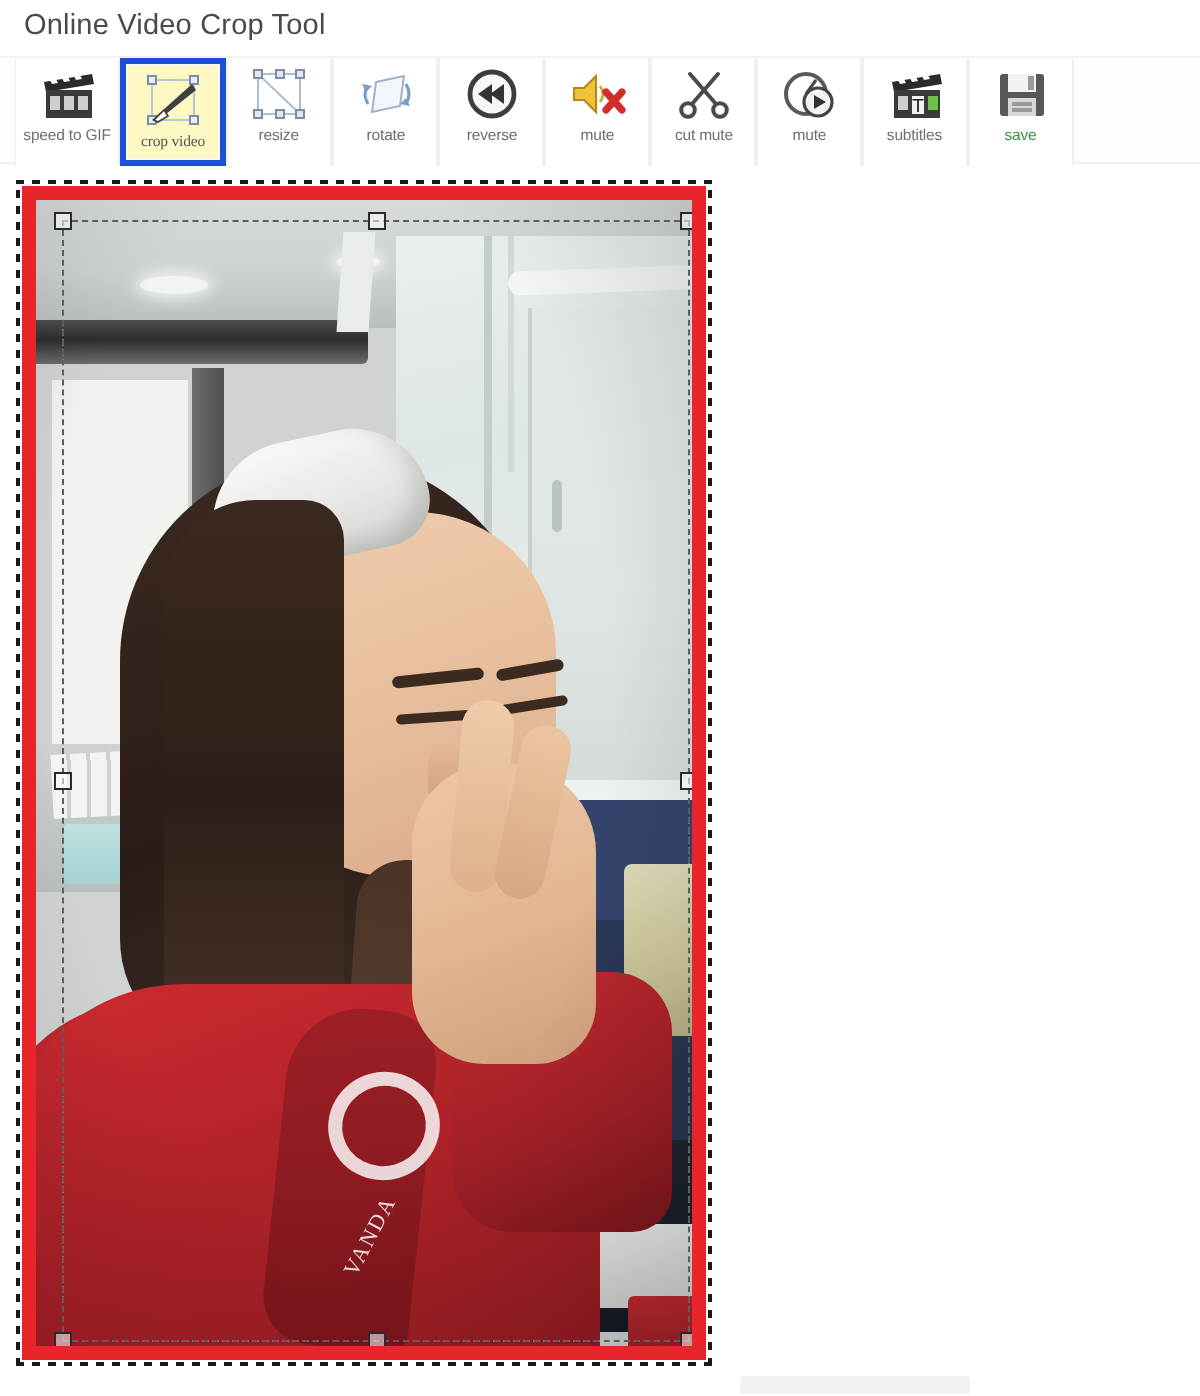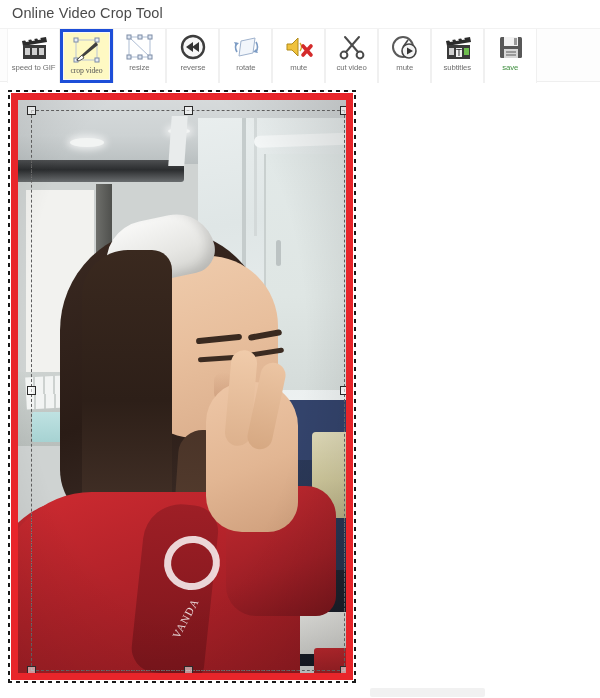--- a/index.html
+++ b/index.html
@@ -454,42 +454,42 @@
         </g>
           </svg>
       </span>
       <span class="tool-lbl">resize</span>
     </div>
 
     <div class="tool-btn">
       <span class="tool-ico">
         <svg viewBox="0 0 30 29">
             <g>
-          <circle cx="15" cy="14" r="11" fill="#f7f7f7" stroke="#3d3d3d" stroke-width="2.4"></circle>
-          <polygon points="14,14 21,9 21,19" fill="#333"></polygon>
-          <polygon points="8,14 15,9 15,19" fill="#333"></polygon>
-        </g>
-          </svg>
-      </span>
-      <span class="tool-lbl">reverse</span>
-    </div>
-
-    <div class="tool-btn">
-      <span class="tool-ico">
-        <svg viewBox="0 0 30 29">
-            <g>
           <polygon points="10,8 24,5 22,20 8,23" fill="#f2f6fb" stroke="#9fb2cd" stroke-width="1"></polygon>
           <path d="M6 10 Q3 14 6 19" fill="none" stroke="#7d9cc4" stroke-width="1.6"></path>
           <polygon points="3,9 8,10 5,13" fill="#7d9cc4"></polygon>
           <path d="M25 9 Q28 14 25 19" fill="none" stroke="#7d9cc4" stroke-width="1.6"></path>
           <polygon points="27,20 22,19 25,16" fill="#7d9cc4"></polygon>
         </g>
           </svg>
       </span>
       <span class="tool-lbl">rotate</span>
+    </div>
+
+    <div class="tool-btn">
+      <span class="tool-ico">
+        <svg viewBox="0 0 30 29">
+            <g>
+          <circle cx="15" cy="14" r="11" fill="#f7f7f7" stroke="#3d3d3d" stroke-width="2.4"></circle>
+          <polygon points="14,14 21,9 21,19" fill="#333"></polygon>
+          <polygon points="8,14 15,9 15,19" fill="#333"></polygon>
+        </g>
+          </svg>
+      </span>
+      <span class="tool-lbl">reverse</span>
     </div>
 
     <div class="tool-btn">
       <span class="tool-ico">
         <svg viewBox="0 0 30 29">
             <g>
           <polygon points="3,11 8,11 14,5 14,23 8,17 3,17" fill="#f0c23c" stroke="#b08a18" stroke-width="1"></polygon>
           <path d="M16 10 Q19 14 16 18" fill="none" stroke="#d6a72a" stroke-width="1.4"></path>
           <g stroke="#d42b2b" stroke-width="3.6" stroke-linecap="round">
             <line x1="19" y1="13" x2="27" y2="22"></line>
@@ -505,21 +505,21 @@
       <span class="tool-ico">
         <svg viewBox="0 0 30 29">
             <g stroke="#4a4a4a" stroke-width="2" fill="none" stroke-linecap="round">
           <line x1="8" y1="4" x2="21" y2="19"></line>
           <line x1="22" y1="4" x2="9" y2="19"></line>
           <circle cx="7" cy="22" r="3.4"></circle>
           <circle cx="23" cy="22" r="3.4"></circle>
         </g>
           </svg>
       </span>
-      <span class="tool-lbl">cut video</span>
+      <span class="tool-lbl">cut mute</span>
     </div>
 
     <div class="tool-btn">
       <span class="tool-ico">
         <svg viewBox="0 0 30 29">
             <g>
           <circle cx="13" cy="14" r="10" fill="none" stroke="#5a5a5a" stroke-width="2"></circle>
           <line x1="13" y1="14" x2="18" y2="7" stroke="#4a4a4a" stroke-width="1.6"></line>
           <circle cx="19" cy="18" r="7" fill="#f4f4f4" stroke="#444" stroke-width="1.6"></circle>
           <polygon points="17,14.5 23,18 17,21.5" fill="#333"></polygon>

